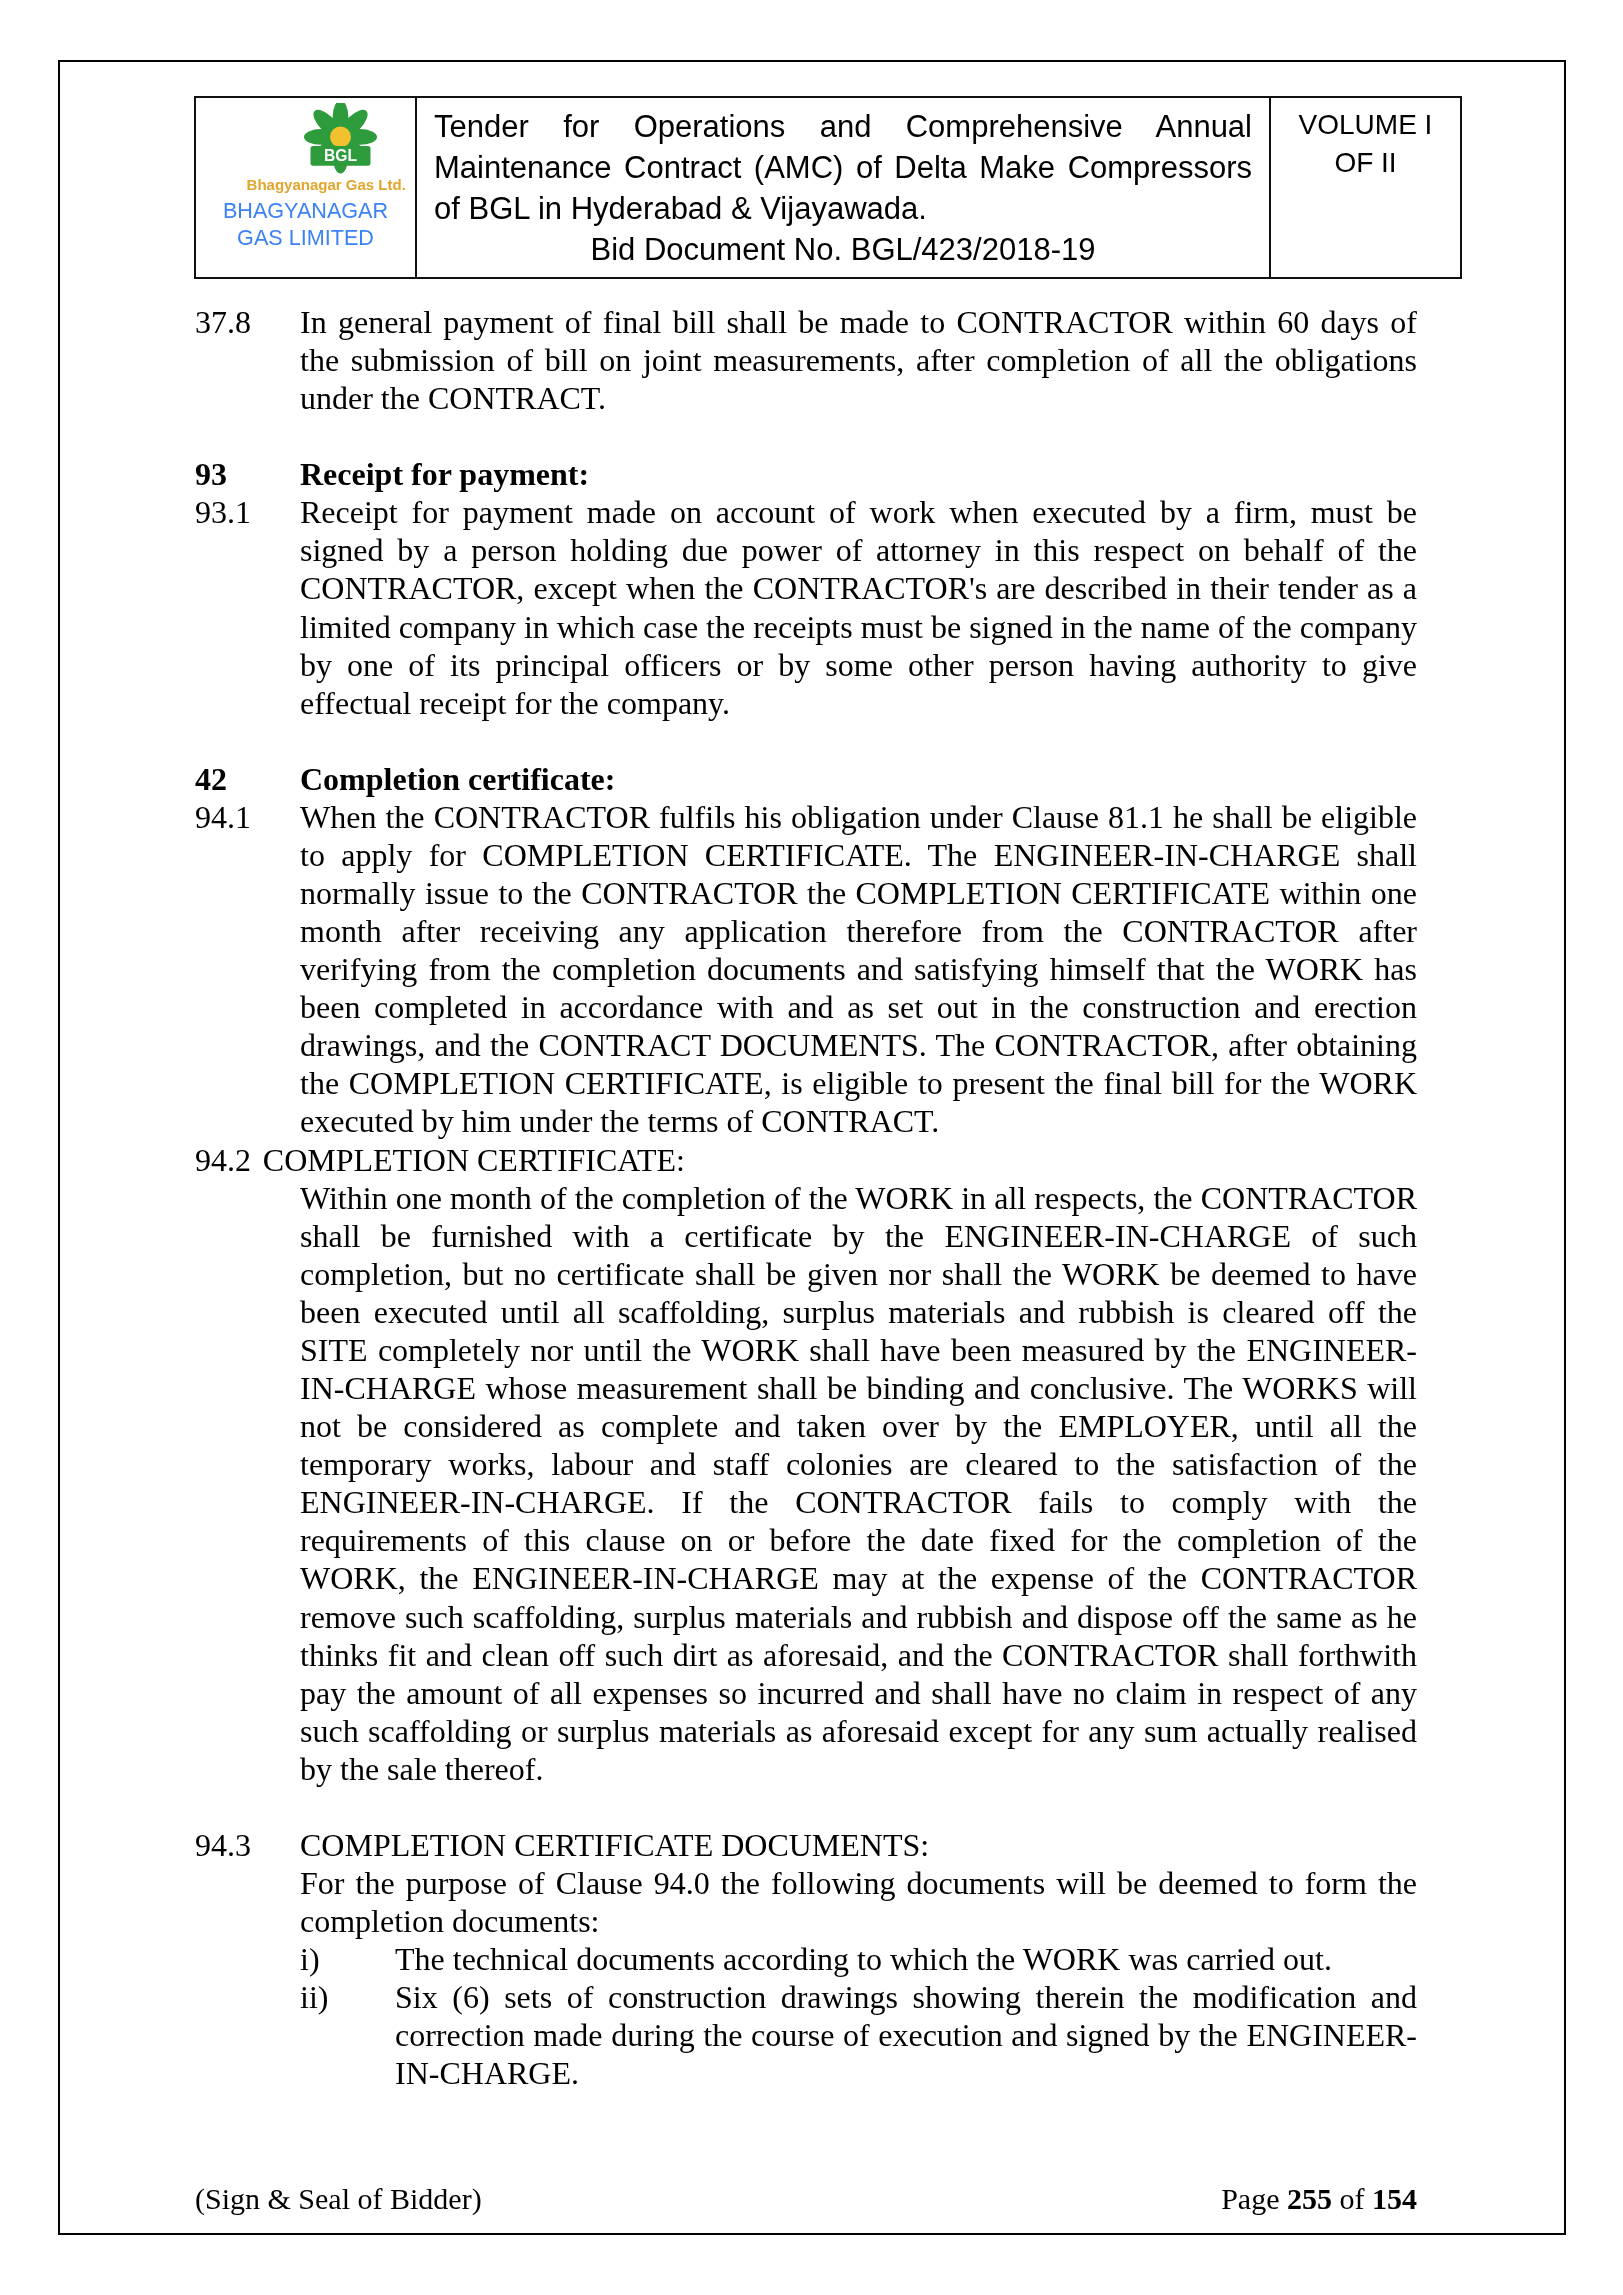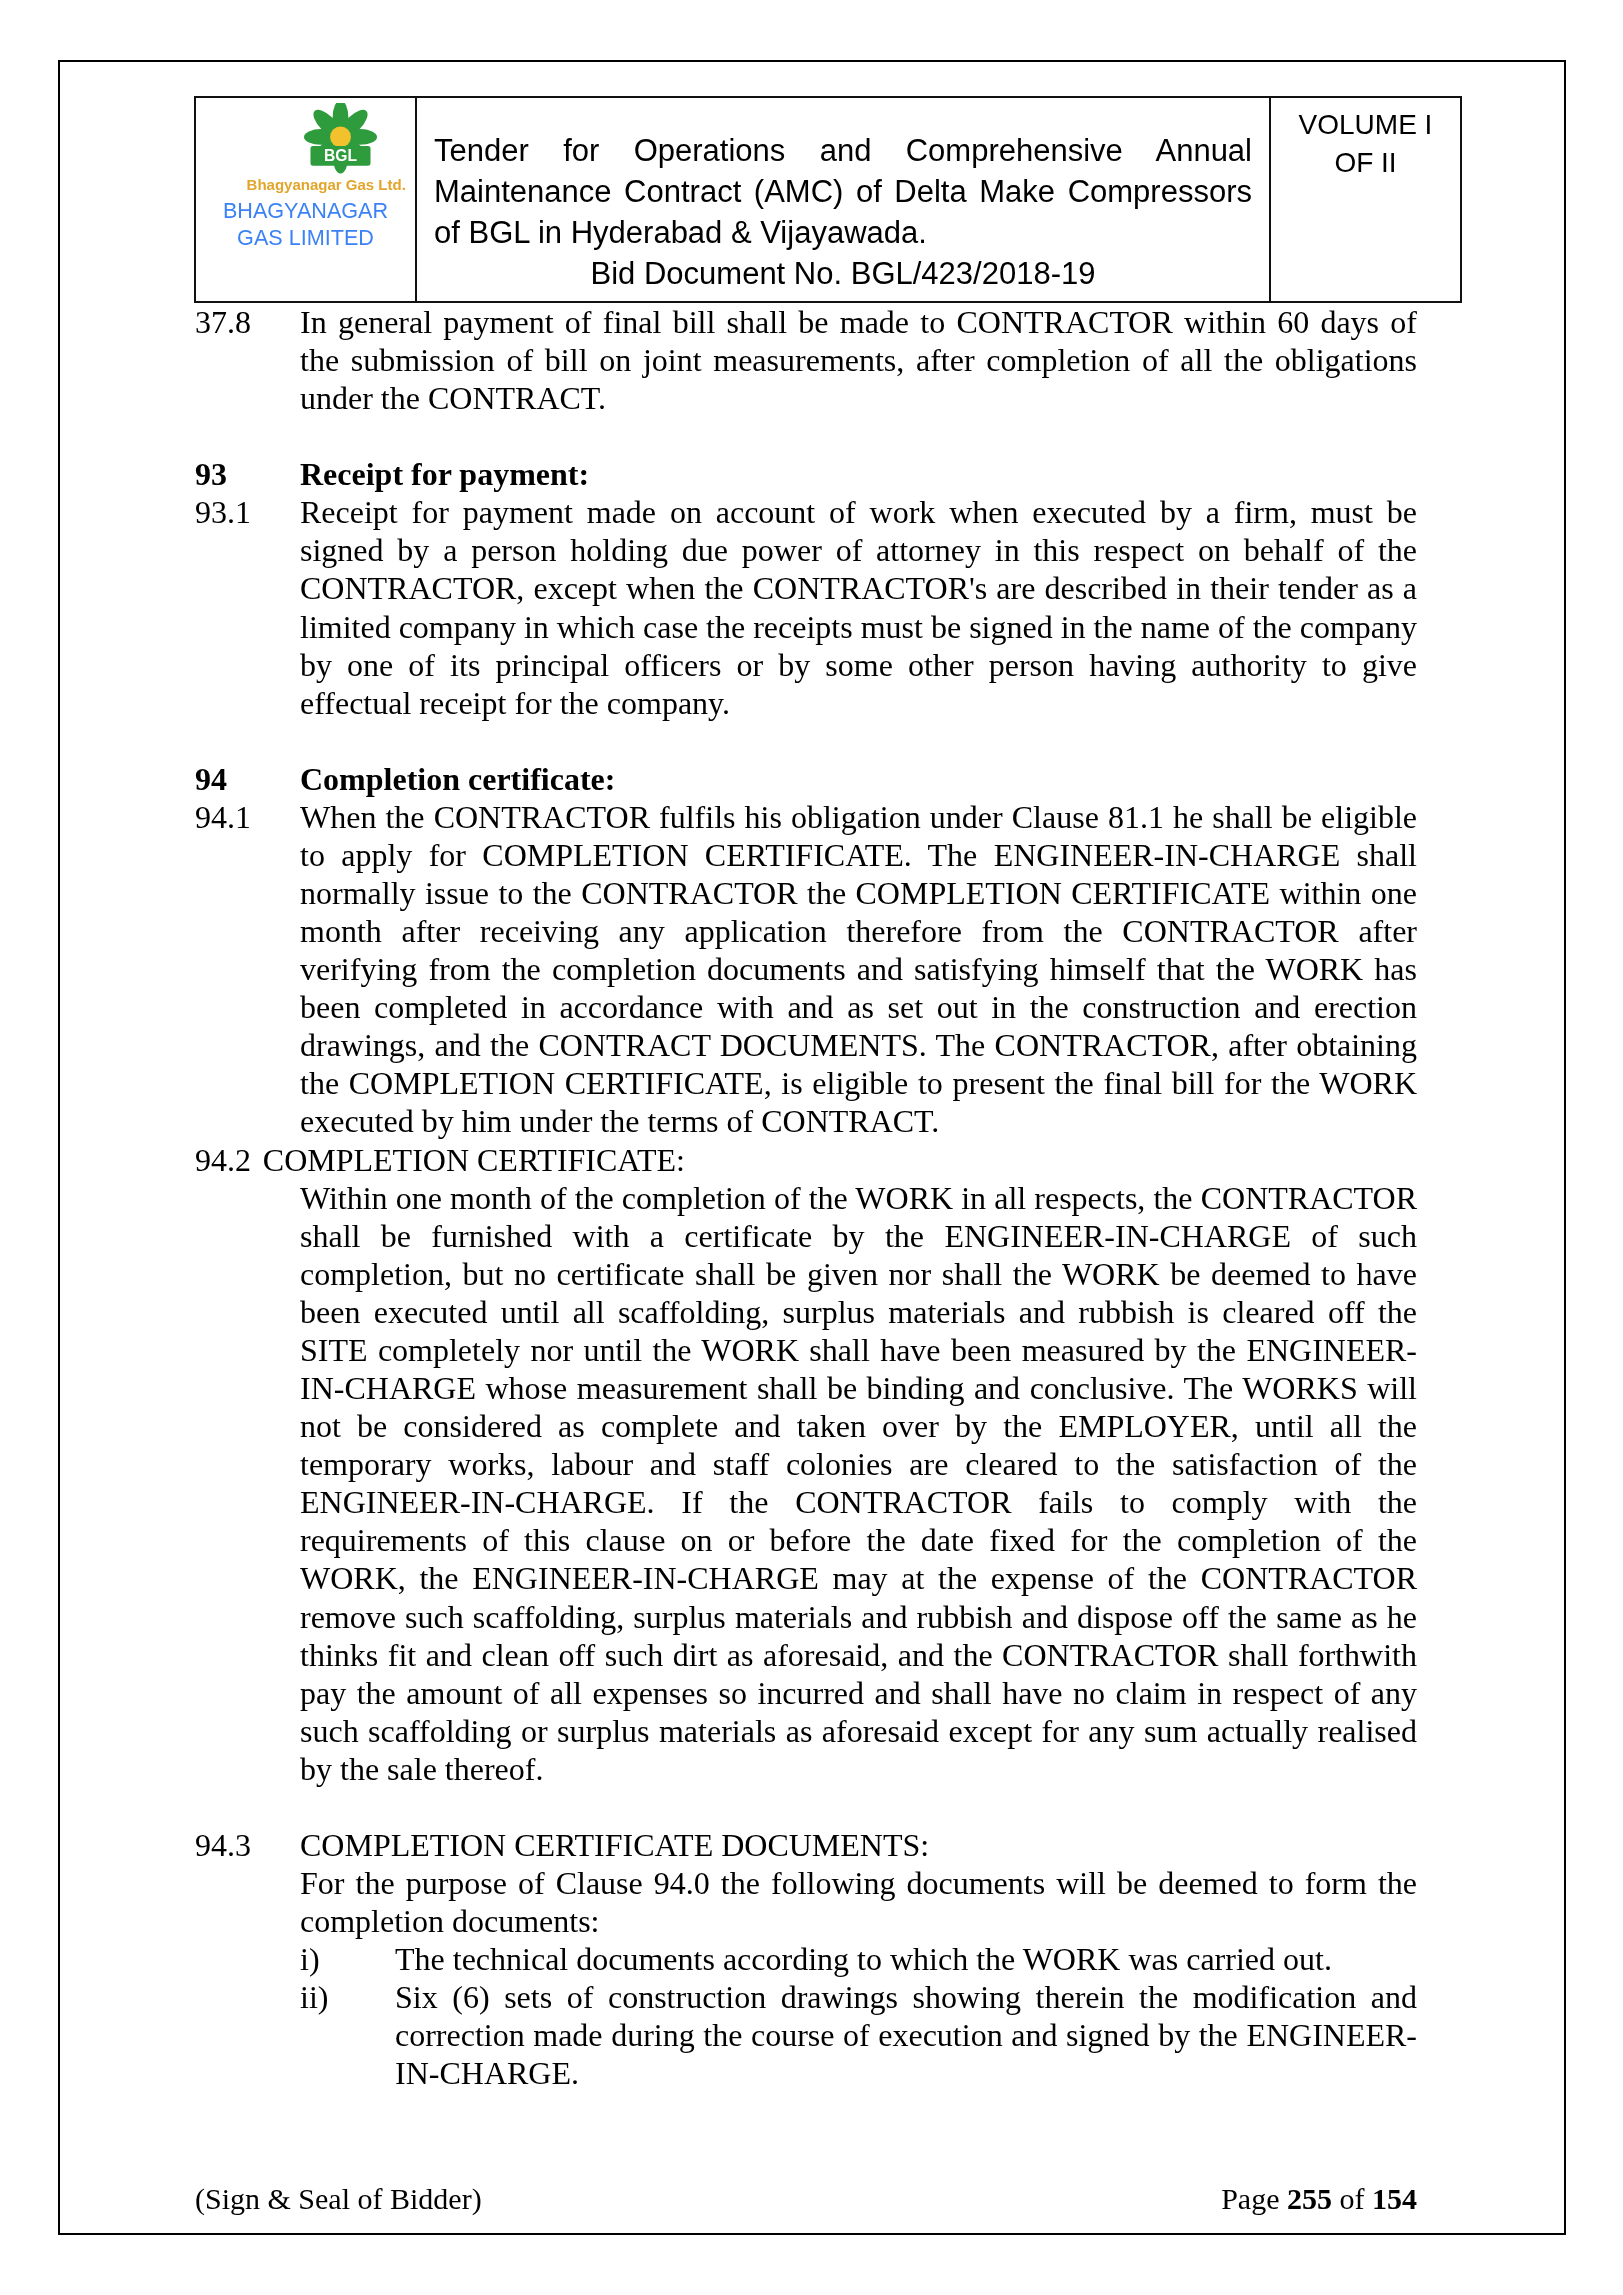--- a/index.html
+++ b/index.html
@@ -34,21 +34,21 @@
   }
   .company-name {
     font-family:"Liberation Sans", sans-serif;
     font-size:21.6px; line-height:1.22; margin-top:5.2px; color:#3b82f6;
   }
   .title-cell {
     font-family:"Liberation Sans", sans-serif;
     font-size:31px; line-height:1.32;
     padding:9.2px 17px 6.5px 17px;
   }
-  .tender-title { text-align:justify;margin-top:24px; }
+  .tender-title { text-align:justify; }
   .bid-doc { text-align:center; }
   .volume-cell {
     display:flex; flex-direction:column; align-items:center; 
     font-family:"Liberation Sans", sans-serif;
     font-size:28px; line-height:1.35; text-align:center;
   }
   
   .doc-body {
     position:absolute; left:135px; top:241px; width:1222px;
     font-size:32px; line-height:1.19;
@@ -131,21 +131,21 @@
     </div>
 
     <div class="clause mb">
       <div class="num">93.1</div>
       <div class="content">
         <p class="just">Receipt for payment made on account of work when executed by a firm, must be signed by a person holding due power of attorney in this respect on behalf of the CONTRACTOR, except when the CONTRACTOR's are described in their tender as a limited company in which case the receipts must be signed in the name of the company by one of its principal officers or by some other person having authority to give effectual receipt for the company.</p>
       </div>
     </div>
 
     <div class="clause">
-      <div class="num bold">94</div>
+      <div class="num bold">42</div>
       <div class="content">
         <p class="bold">Completion certificate:</p>
       </div>
     </div>
 
     <div class="clause">
       <div class="num">94.1</div>
       <div class="content">
         <p class="just">When the CONTRACTOR fulfils his obligation under Clause 81.1 he shall be eligible to apply for COMPLETION CERTIFICATE. The ENGINEER-IN-CHARGE shall normally issue to the CONTRACTOR the COMPLETION CERTIFICATE within one month after receiving any application therefore from the CONTRACTOR after verifying from the completion documents and satisfying himself that the WORK has been completed in accordance with and as set out in the construction and erection drawings, and the CONTRACT DOCUMENTS. The CONTRACTOR, after obtaining the COMPLETION CERTIFICATE, is eligible to present the final bill for the WORK executed by him under the terms of CONTRACT.</p>
       </div>

